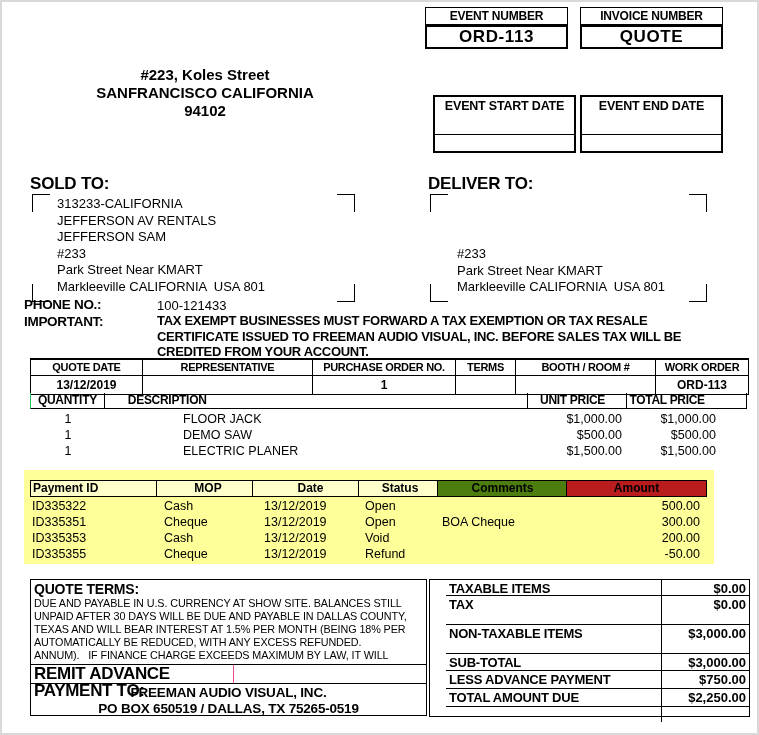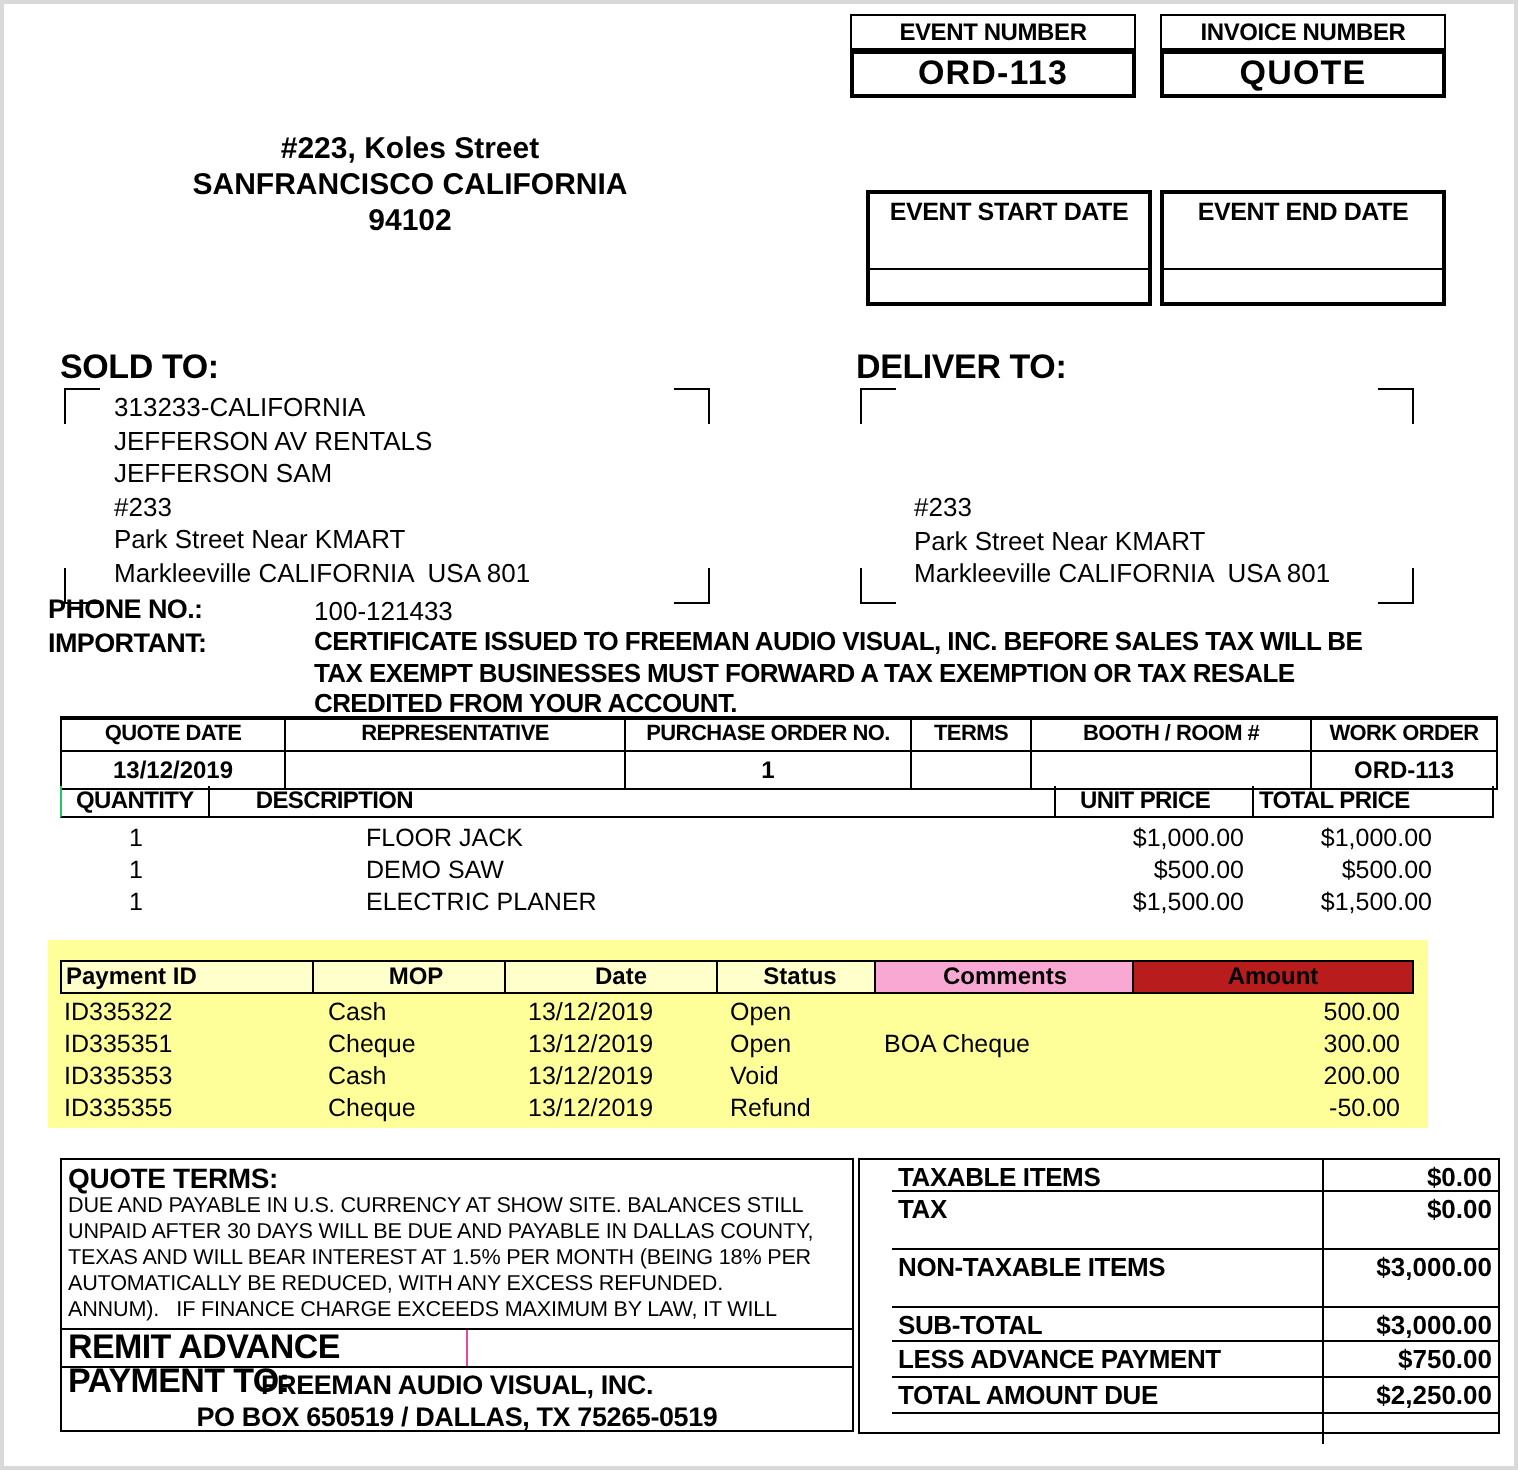--- a/index.html
+++ b/index.html
@@ -146,22 +146,22 @@
     <div class="pre">#233</div>
     <div class="pre">Park Street Near KMART</div>
     <div class="pre">Markleeville CALIFORNIA  USA 801</div>
   </div>
 
   <div class="abs lbl13" style="left:22px; top:295px;">PHONE NO.:</div>
   <div class="abs" style="left:155px; top:296px; font-size:13px;">100-121433</div>
 
   <div class="abs lbl13" style="left:22px; top:312px;">IMPORTANT:</div>
   <div class="abs important-text" style="left:155px; top:311px; width:600px;">
+    <div>TAX EXEMPT BUSINESSES MUST FORWARD A TAX EXEMPTION OR TAX RESALE</div>
     <div>CERTIFICATE ISSUED TO FREEMAN AUDIO VISUAL, INC. BEFORE SALES TAX WILL BE</div>
-    <div>TAX EXEMPT BUSINESSES MUST FORWARD A TAX EXEMPTION OR TAX RESALE</div>
     <div>CREDITED FROM YOUR ACCOUNT.</div>
   </div>
 
   <div class="abs oi">
     <div class="oi-row oi-head">
       <div class="oi-c1">QUOTE DATE</div>
       <div class="oi-c2">REPRESENTATIVE</div>
       <div class="oi-c3">PURCHASE ORDER NO.</div>
       <div class="oi-c4">TERMS</div>
       <div class="oi-c5">BOOTH / ROOM #</div>
@@ -202,21 +202,21 @@
     <div class="ir-u">$1,500.00</div>
     <div class="ir-t">$1,500.00</div>
   </div>
 
   <div class="abs pay-band" style="background:#FFFF99;">
     <div class="pay-head">
       <div class="pc1" style="background:#FFFFCC;">Payment ID</div>
       <div class="pc2" style="background:#FFFFCC;">MOP</div>
       <div class="pc3" style="background:#FFFFCC;">Date</div>
       <div class="pc4" style="background:#FFFFCC;">Status</div>
-      <div class="pc5" style="background:#f9a8d4;">Comments</div>
+      <div class="pc5" style="background:#4d7c0f;">Comments</div>
       <div class="pc6" style="background:#b91c1c; text-align:center; padding-right:0;">Amount</div>
     </div>
     <div class="pay-row" style="top:28px;">
       <div class="pc1">ID335322</div>
       <div class="pc2">Cash</div>
       <div class="pc3">13/12/2019</div>
       <div class="pc4">Open</div>
       <div class="pc5"></div>
       <div class="pc6">500.00</div>
     </div>

